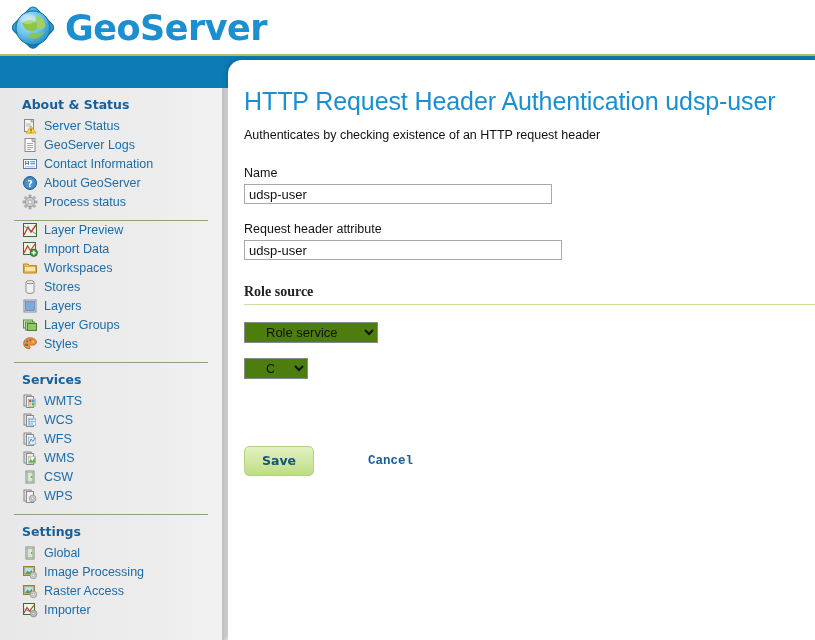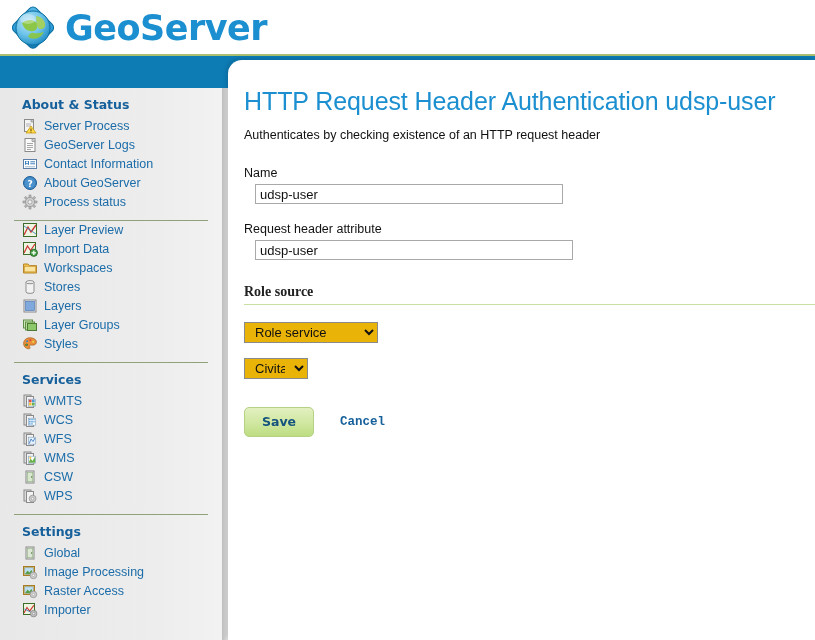--- a/index.html
+++ b/index.html
@@ -152,21 +152,20 @@
   input.text-field {
     font-family: "Liberation Sans", sans-serif;
     font-size: 13px;
     color: #111111;
     border: 1px solid #a9a9a9;
     background: #ffffff;
     height: 20px;
     padding: 1px 4px;
     box-sizing: border-box;
     outline: none;
-    margin-left: 11px;
   }
   #name-input { width: 308px; }
   #header-attr-input { width: 318px; }
 
   .section-title {
     font-family: Liberation Serif, serif;
     font-size: 14px;
     font-weight: bold;
     color: #222222;
     margin: 24px 0 0 0;
@@ -175,33 +174,34 @@
     height: 1px;
     background: #cadfa2;
     margin: 4px 0 0 0;
     width: 571px;
   }
   select.gs-select {
     font-family: "Liberation Sans", sans-serif;
     font-size: 13px;
     color: #111111;
     border: 1px solid #8a8a8a;
-    background: #eab308;
+    background: #4d7c0f;
     height: 21px;
-    padding: 1px 6px;
+    padding: 1px 17px;
     box-sizing: border-box;
     outline: none;
   }
   #role-source-select { width: 134px; margin-top: 17px; }
   #role-service-select { width: 64px; margin-top: 15px; }
 
   #button-row {
-    margin-top: 28px;
+    margin-top: 67px;
     display: flex;
     align-items: center;
+    gap: 28px;
   }
   #save-button {
     font-family: "DejaVu Sans", sans-serif;
     font-size: 12.5px;
     font-weight: bold;
     color: #14537e;
     background: linear-gradient(to bottom, #e2f0c0 0%, #d2e8a4 48%, #bddd82 100%);
     border: 1px solid #b5d184;
     border-radius: 5px;
     padding: 7px 17px;
@@ -262,21 +262,21 @@
           <svg width="16" height="16" viewBox="0 0 16 16">
             <rect x="2.5" y="1.5" width="9" height="12" fill="#f4f4f4" stroke="#8a8a8a"></rect>
             <path d="M9 1.5 L11.5 4 L9 4 Z" fill="#d8d8d8" stroke="#8a8a8a" stroke-width="0.7"></path>
             <line x1="4" y1="6" x2="9" y2="6" stroke="#b0b0b0"></line>
             <line x1="4" y1="8" x2="9" y2="8" stroke="#b0b0b0"></line>
             <path d="M9 8 L14 15 L4 15 Z" fill="#ffd94a" stroke="#c99a10" stroke-width="0.8"></path>
             <rect x="8.5" y="10.5" width="1" height="2.5" fill="#5a4000"></rect>
             <rect x="8.5" y="13.6" width="1" height="1" fill="#5a4000"></rect>
           </svg>
         </span>
-        <span class="nav-label">Server Process</span>
+        <span class="nav-label">Server Status</span>
       </a>
 
       <a class="nav-item">
         <span class="nav-icon">
           <svg width="16" height="16" viewBox="0 0 16 16">
             <rect x="3" y="1.5" width="10" height="13" fill="#fafafa" stroke="#8a8a8a"></rect>
             <path d="M10 1.5 L13 4.5 L10 4.5 Z" fill="#dcdcdc" stroke="#8a8a8a" stroke-width="0.7"></path>
             <line x1="5" y1="6.5" x2="11" y2="6.5" stroke="#a8a8a8"></line>
             <line x1="5" y1="8.5" x2="11" y2="8.5" stroke="#a8a8a8"></line>
             <line x1="5" y1="10.5" x2="11" y2="10.5" stroke="#a8a8a8"></line>

